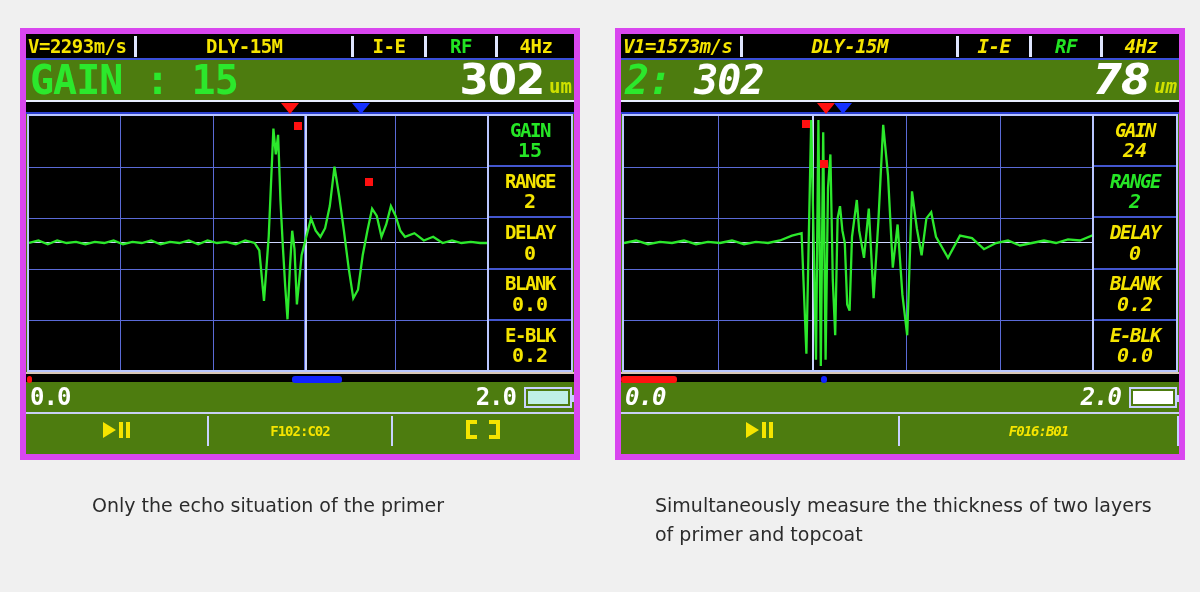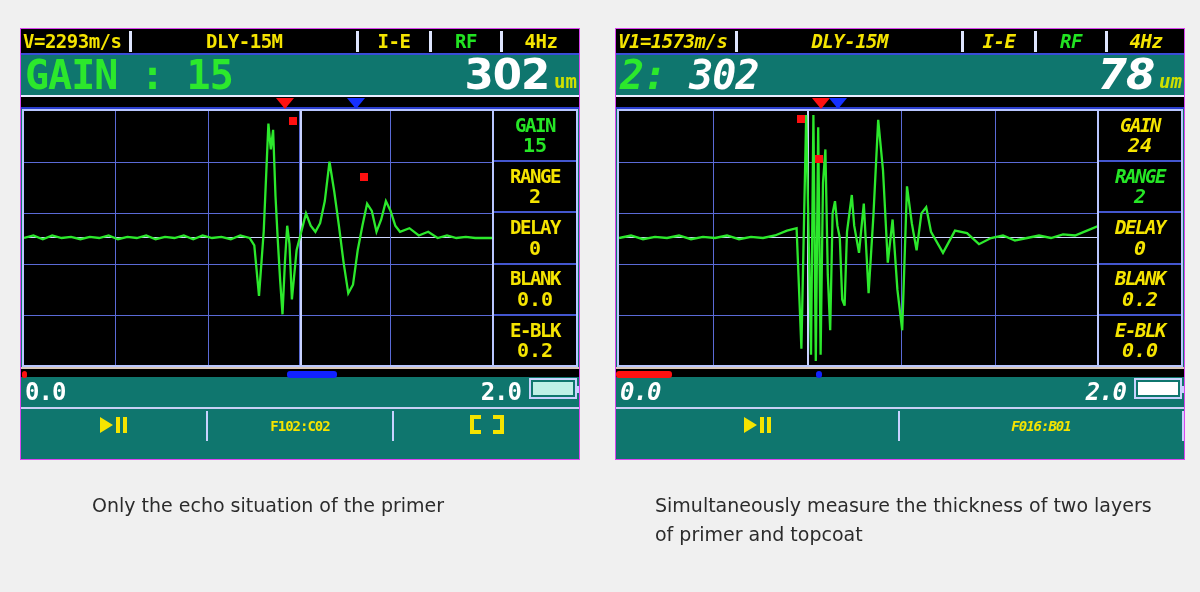--- a/index.html
+++ b/index.html
@@ -7,22 +7,22 @@
     width: 1200px; height: 592px;
     background: #f0f0f0;
     font-family: "Liberation Sans", sans-serif;
     overflow: hidden;
   }
   .page { position: relative; width: 1200px; height: 592px; }
 
   
   .device {
     position: absolute;
-    background: #0f766e;
-    border: 1px solid #d946ef;
+    background: #4d7c0f;
+    border: 6px solid #d946ef;
     overflow: hidden;
   }
   #device-left  { left: 20px;  top: 28px; width: 560px; height: 432px; }
   #device-right { left: 615px; top: 28px; width: 570px; height: 432px; font-style: italic; }
 
   
   .status-bar {
     position: relative;
     height: 26px;
     display: flex;
@@ -188,21 +188,21 @@
     padding: 0 2px 0 4px;
     border-bottom: 2px solid #c8d0f5;
   }
   .scale-num {
     font-family: "DejaVu Sans Mono", monospace;
     font-size: 24px;
     font-weight: bold;
     color: #ffffff;
     letter-spacing: -1px;
   }
-  .scale-right { display: flex; align-items: flex-start; gap: 8px; }
+  .scale-right { display: flex; align-items: center; gap: 8px; }
   .battery {
     position: relative;
     width: 48px; height: 21px;
     border: 2px solid #c9d2ff;
   }
   .battery::after {
     content: "";
     position: absolute;
     right: -5px; top: 6px;
     width: 3px; height: 7px;

